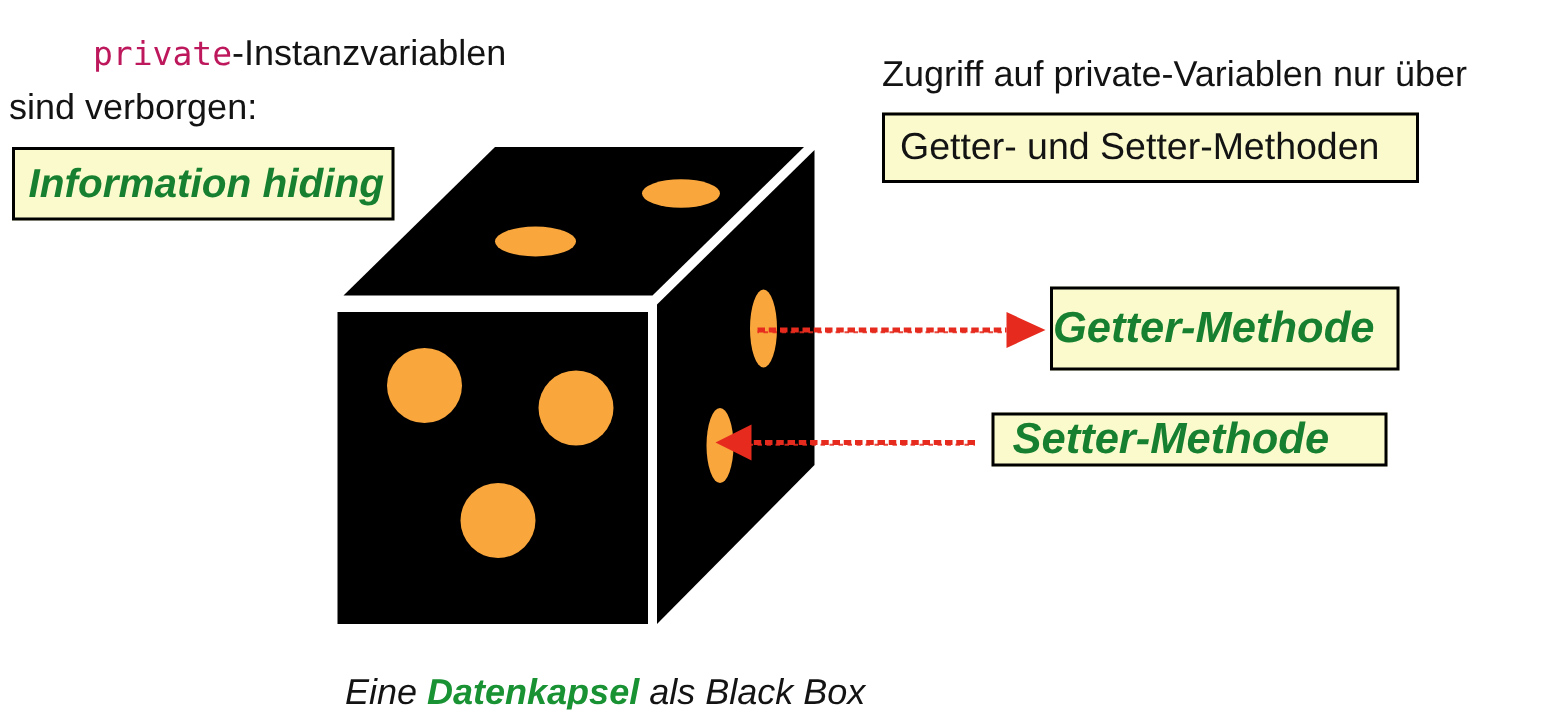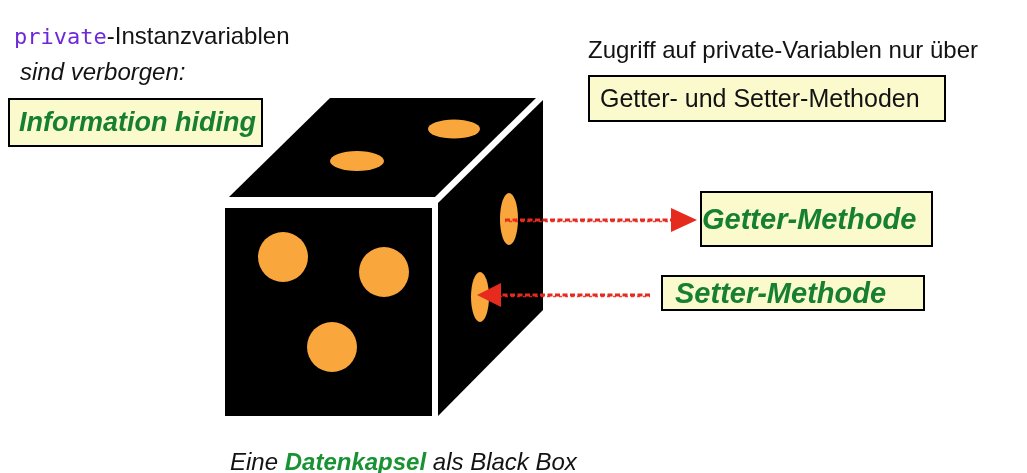--- a/index.html
+++ b/index.html
@@ -12,25 +12,26 @@
     font-family: "Liberation Sans", sans-serif;
     overflow: hidden;
   }
   .dice-layer {
     position: absolute;
     left: 0; top: 0;
     width: 1027px; height: 473px;
   }
   .txt { position: absolute; color: #131313; font-size: 24px; white-space: nowrap; }
   .heading-left-line1 { left: 14px; top: 22px; }
-  .heading-left-line2 { left: 20px; top: 58px; font-style: italic; }
+  .heading-left-line2 { left: 6px; top: 58px; }
   .code {
     font-family: "DejaVu Sans Mono", monospace;
     font-size: 22px;
-    color: #6d28d9;
+    color: #be185d;
+    margin-left: 48px;
   }
   .heading-right { left: 588px; top: 36px; }
   .box {
     position: absolute;
     background: #FAFACD;
     border: 2px solid #000000;
     display: flex;
     align-items: center;
     white-space: nowrap;
   }

